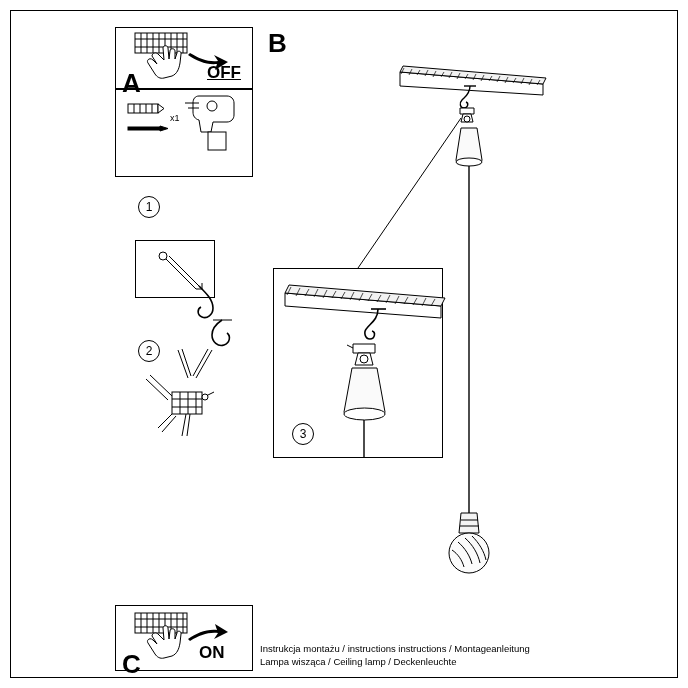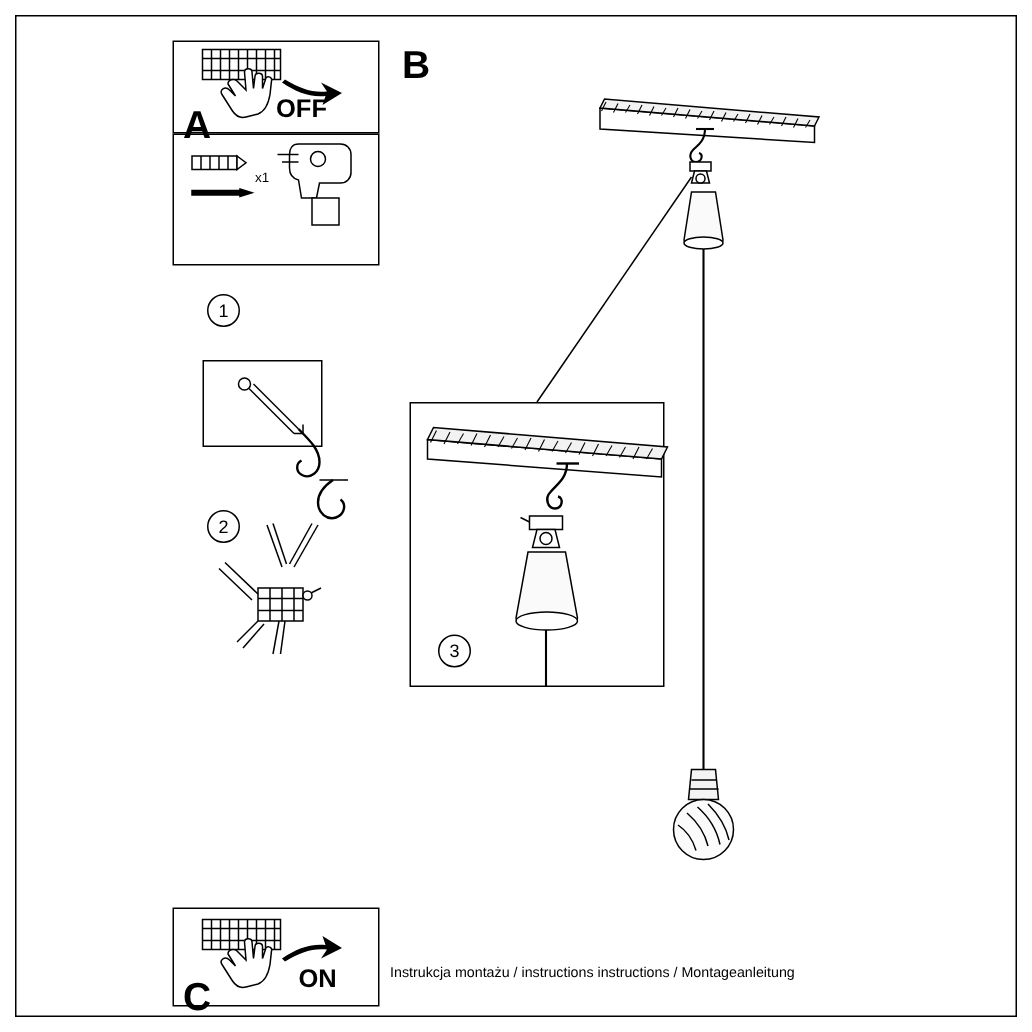--- a/index.html
+++ b/index.html
@@ -73,21 +73,21 @@
 <body>
 
 <div id="sheet">
 
   <div class="frame"></div>
 
   <div class="box" style="left:115px; top:27px; width:138px; height:62px;"></div>
   <div class="box" style="left:115px; top:89px; width:138px; height:88px;"></div>
 
   <div class="lbl big-letter" style="left:122px; top:68px;">A</div>
-  <div class="lbl onoff" style="left:184px; top:63px;">OFF</div>
+  <div class="lbl onoff" style="left:207px; top:63px;text-decoration:underline;">OFF</div>
 
   <svg class="svgabs" width="688" height="688" viewBox="0 0 688 688" aria-hidden="true">
 
     <g fill="none" stroke="#000" stroke-width="1">
       <rect x="135" y="33" width="52" height="20" fill="#fff"></rect>
       <line x1="135" y1="39" x2="187" y2="39"></line>
       <line x1="135" y1="47" x2="187" y2="47"></line>
       <line x1="141" y1="33" x2="141" y2="53"></line>
       <line x1="147" y1="33" x2="147" y2="53"></line>
       <line x1="153" y1="33" x2="153" y2="53"></line>
@@ -316,14 +316,15 @@
       <path d="M352 368 L377 368 L385 412 C385 420 344 420 344 412 Z" fill="#fafafa"></path>
       <ellipse cx="364.5" cy="414" rx="20.5" ry="6"></ellipse>
     </g>
 
     <g stroke="#000" stroke-width="1.4" fill="none">
       <line x1="364" y1="420" x2="364" y2="458"></line>
     </g>
   </svg>
 
   <div class="caption" style="left:260px; top:643px;">Instrukcja montażu / instructions instructions / Montageanleitung</div>
+  <div class="caption" style="left:260px; top:656px;">Lampa wisząca / Ceiling lamp  / Deckenleuchte</div>
 
 </div>
 
 </body></html>

